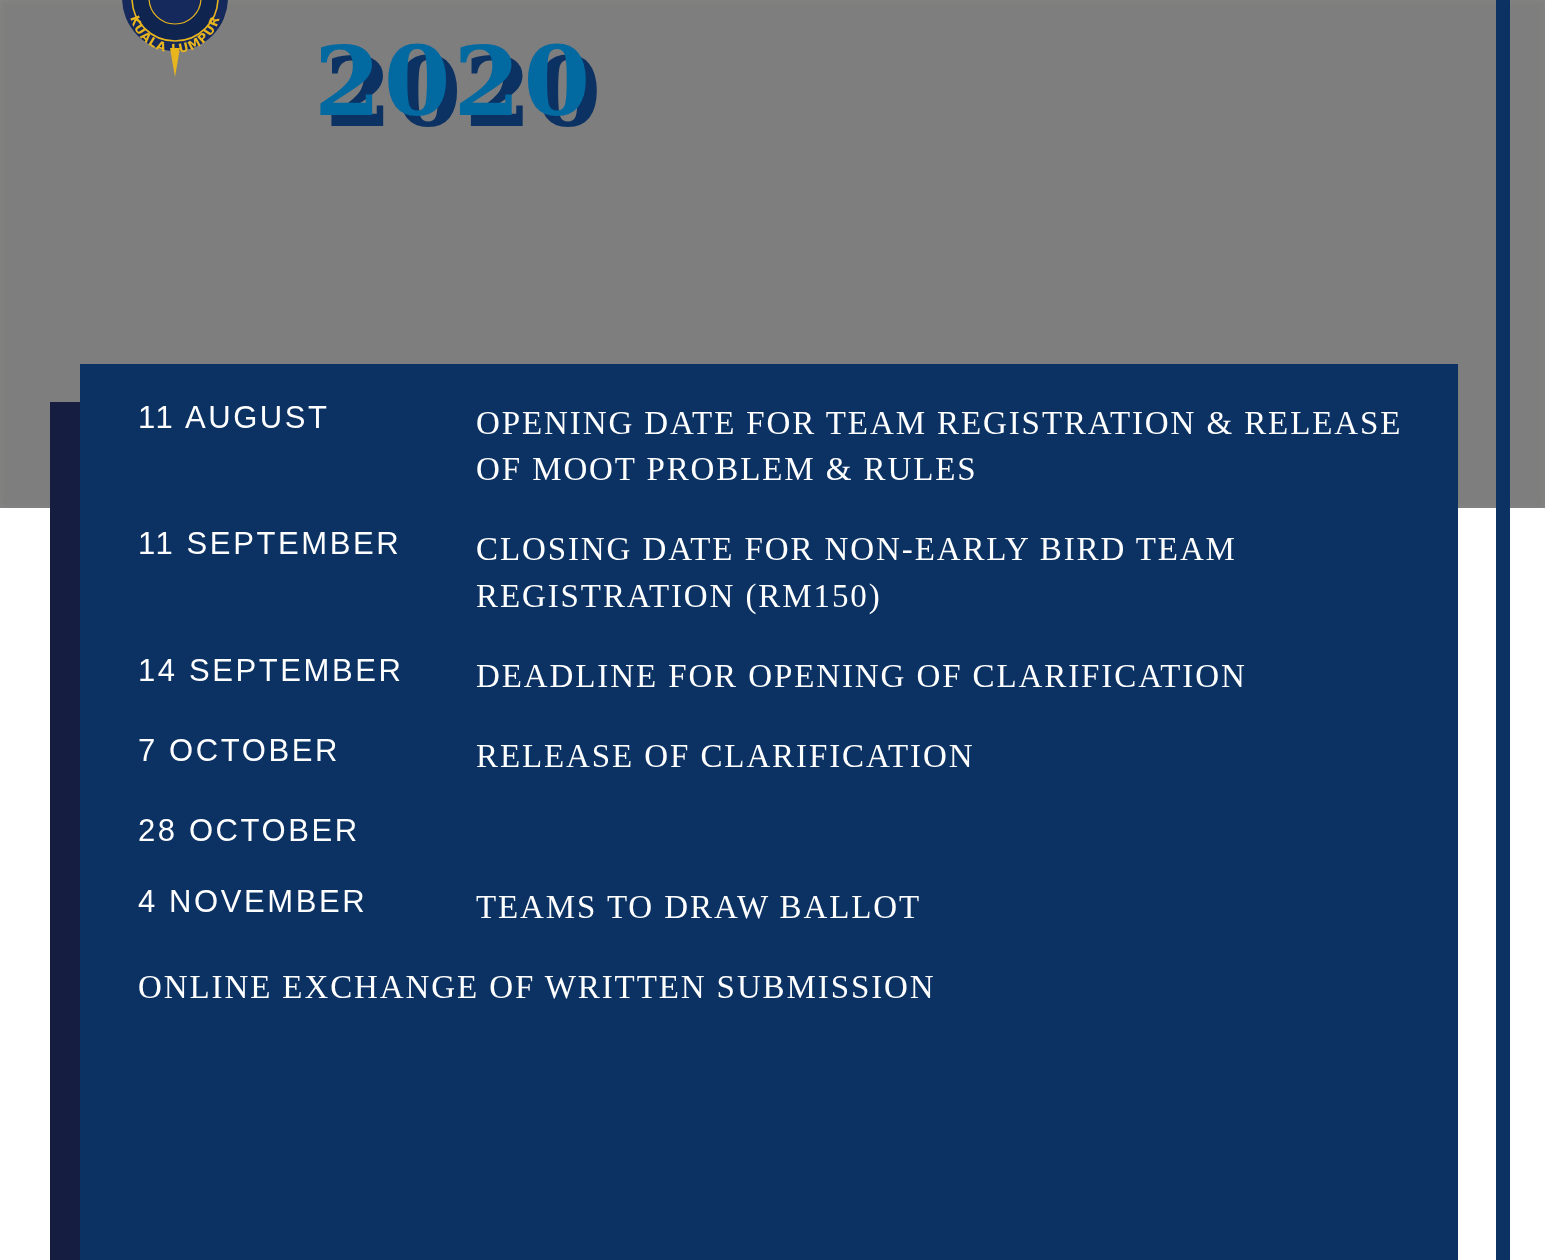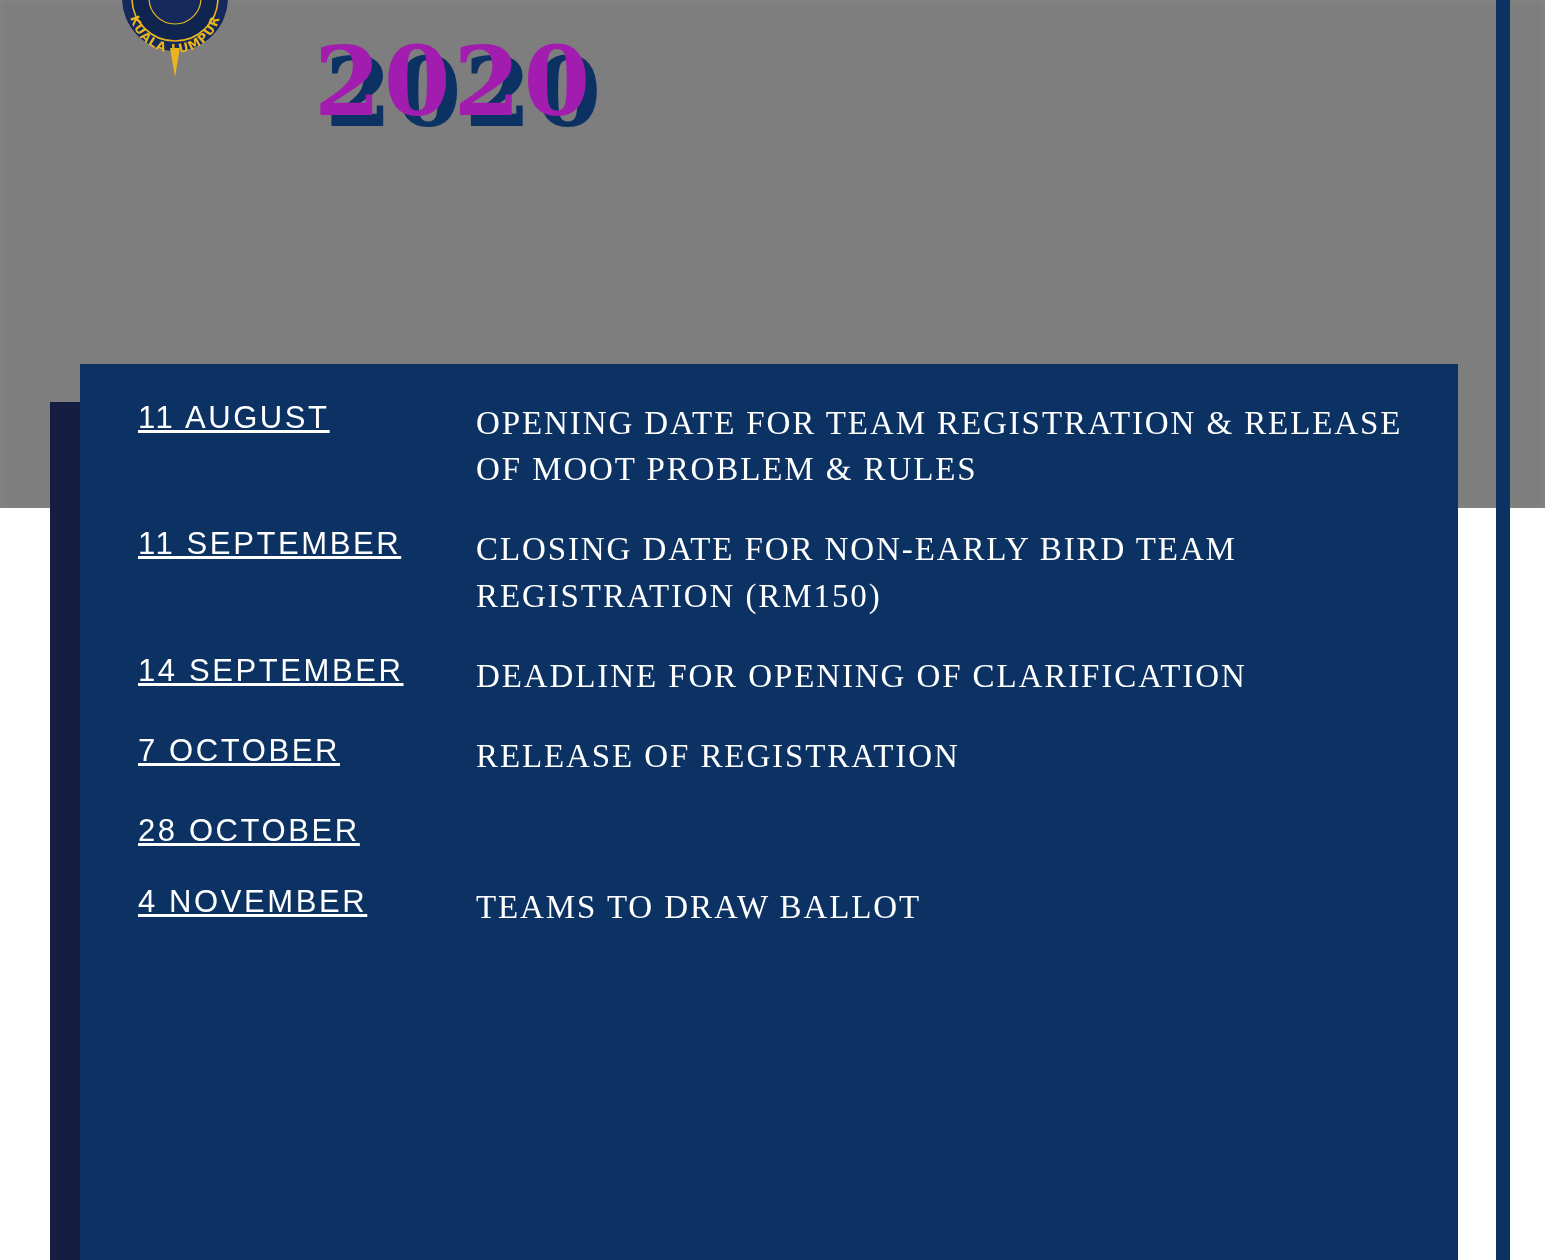--- a/index.html
+++ b/index.html
@@ -92,21 +92,21 @@
   .year {
     position: absolute;
     left: 314px;
     top: 34px;
     z-index: 5;
     font-family: "DejaVu Serif", serif;
     font-weight: 700;
     font-size: 96px;
     line-height: 1;
     letter-spacing: 3px;
-    color: #a21caf;
+    color: #0369a1;
     text-shadow: 11px 11px 0 #0b3263;
   }
 
   .timeline-title {
     position: absolute;
     left: 84px;
     top: 244px;
     z-index: 5;
     font-family: "Liberation Sans", sans-serif;
     font-weight: 700;
@@ -154,21 +154,20 @@
   }
 
   .row-date {
     flex: 0 0 338px;
     color: #ffffff;
     font-size: 31px;
     font-weight: 400;
     letter-spacing: 2.6px;
     line-height: 1.18;
     white-space: nowrap;
-    text-decoration: underline;
   }
 
   .row-desc {
     flex: 1 1 auto;
     color: #ffffff;
     font-size: 33px;
     font-weight: 400;
     letter-spacing: 1.9px;
     line-height: 1.40;
     font-family: Liberation Serif, serif;
@@ -230,33 +229,34 @@
         <div class="row-desc">CLOSING DATE FOR NON-EARLY BIRD TEAM REGISTRATION (RM150)</div>
       </div>
 
       <div class="row">
         <div class="row-date">14 SEPTEMBER</div>
         <div class="row-desc">DEADLINE FOR OPENING OF CLARIFICATION</div>
       </div>
 
       <div class="row">
         <div class="row-date">7 OCTOBER</div>
-        <div class="row-desc">RELEASE OF REGISTRATION</div>
+        <div class="row-desc">RELEASE OF CLARIFICATION</div>
       </div>
 
       <div class="row">
         <div class="row-date">28 OCTOBER</div>
       </div>
 
       <div class="row">
         <div class="row-date">4 NOVEMBER</div>
         <div class="row-desc">TEAMS TO DRAW BALLOT</div>
       </div>
 
       <div class="row">
+        <div class="row-desc">ONLINE EXCHANGE OF WRITTEN SUBMISSION</div>
       </div>
 
     </div>
   </div>
 
   <div class="right-rule"></div>
 
 </div>
 
 </body></html>

